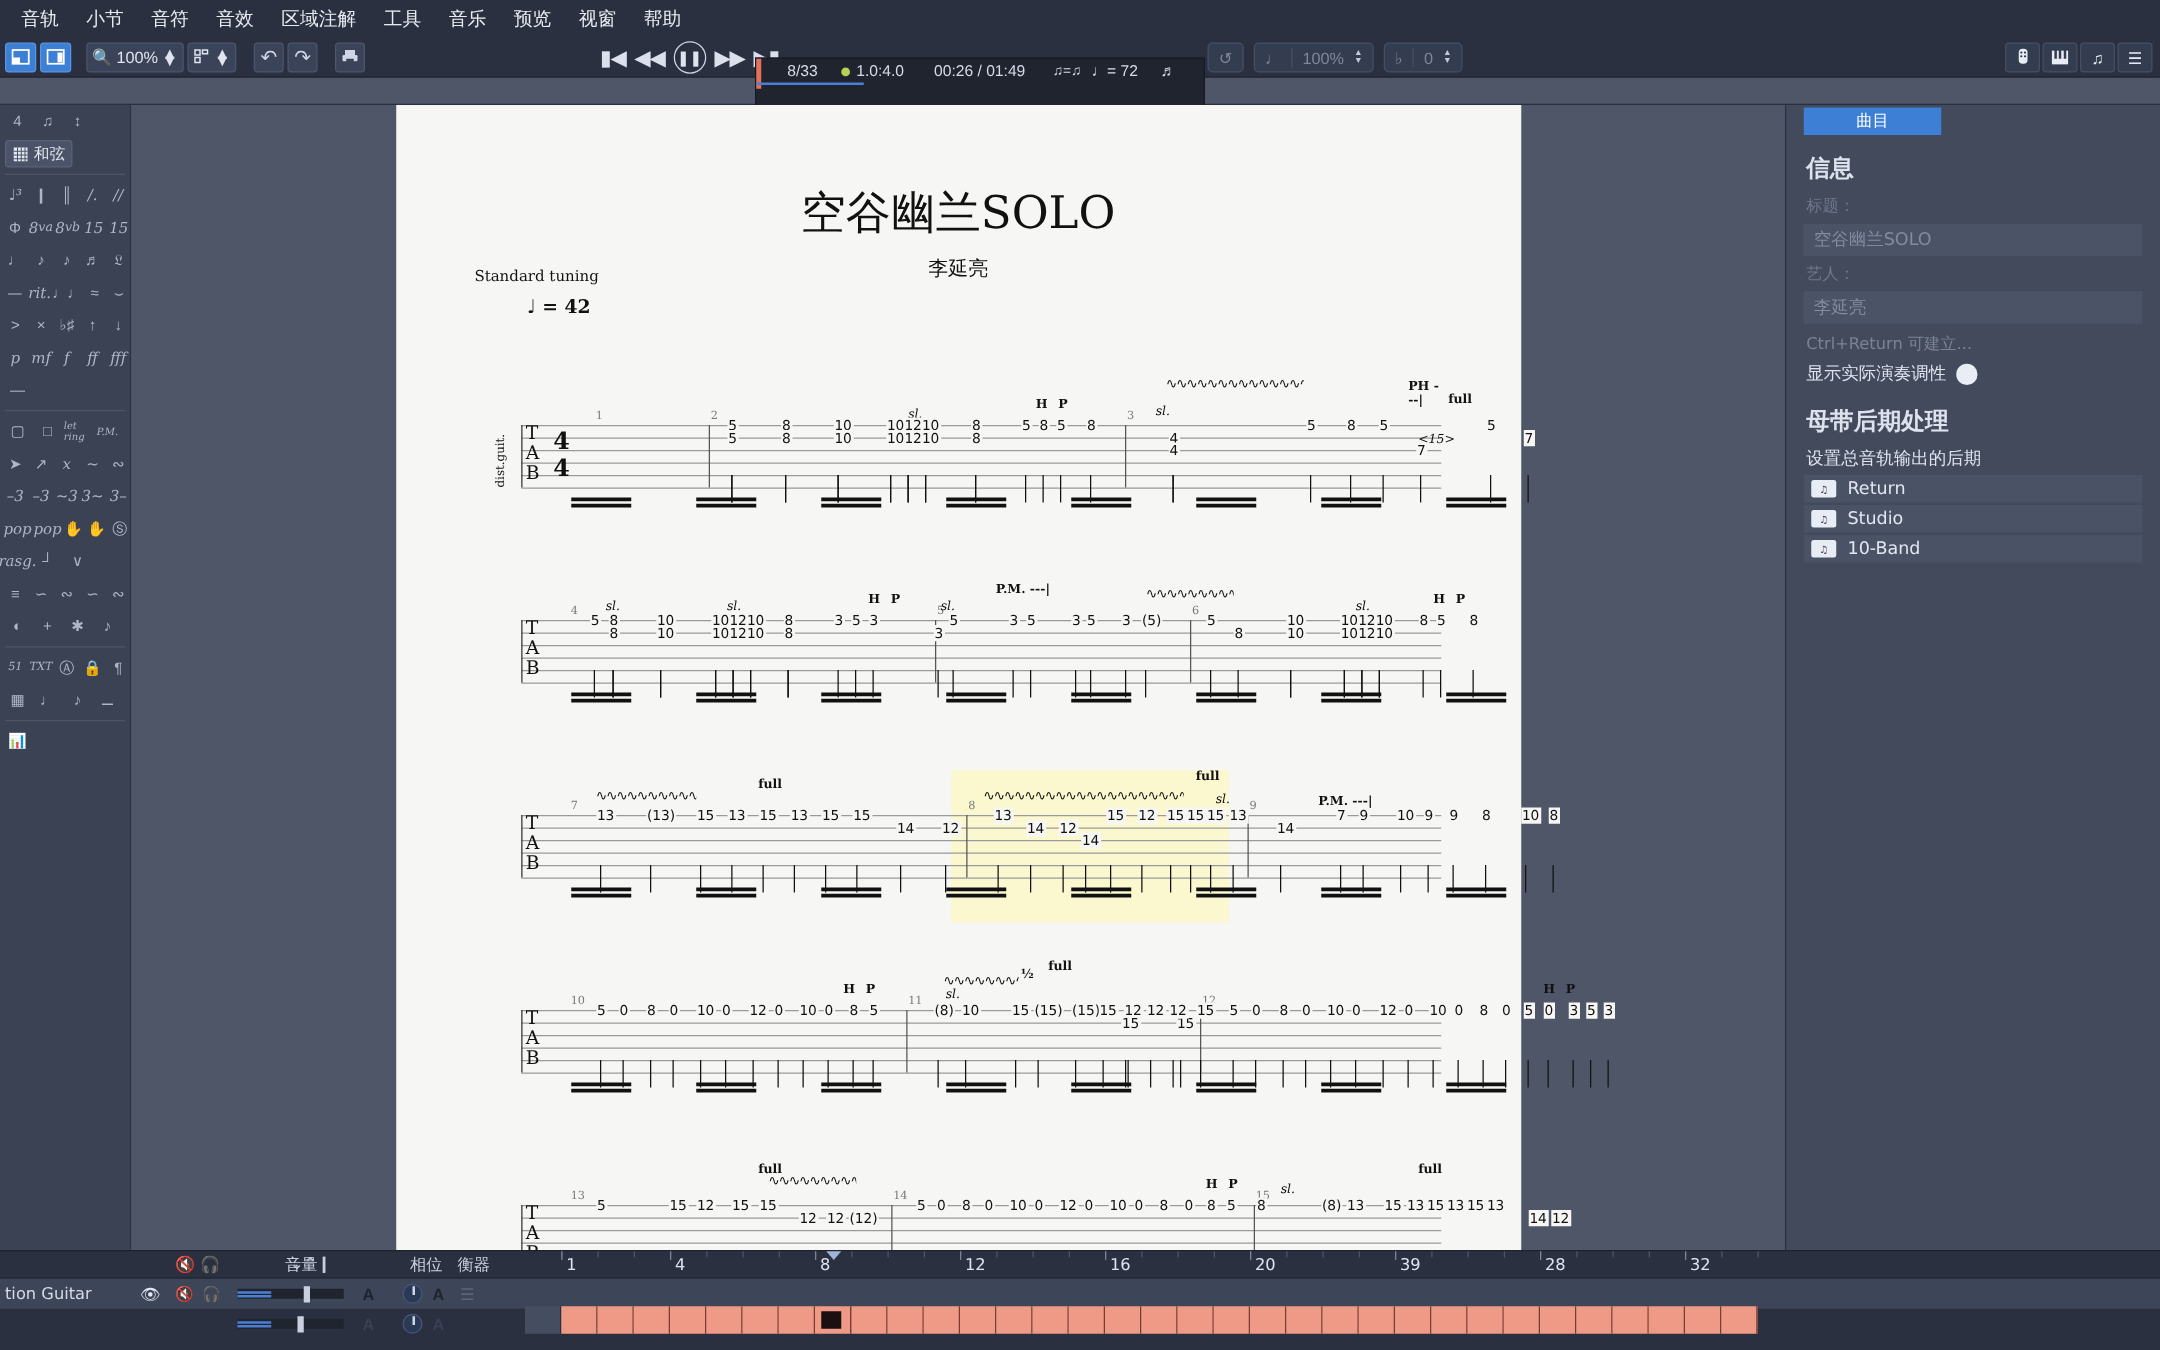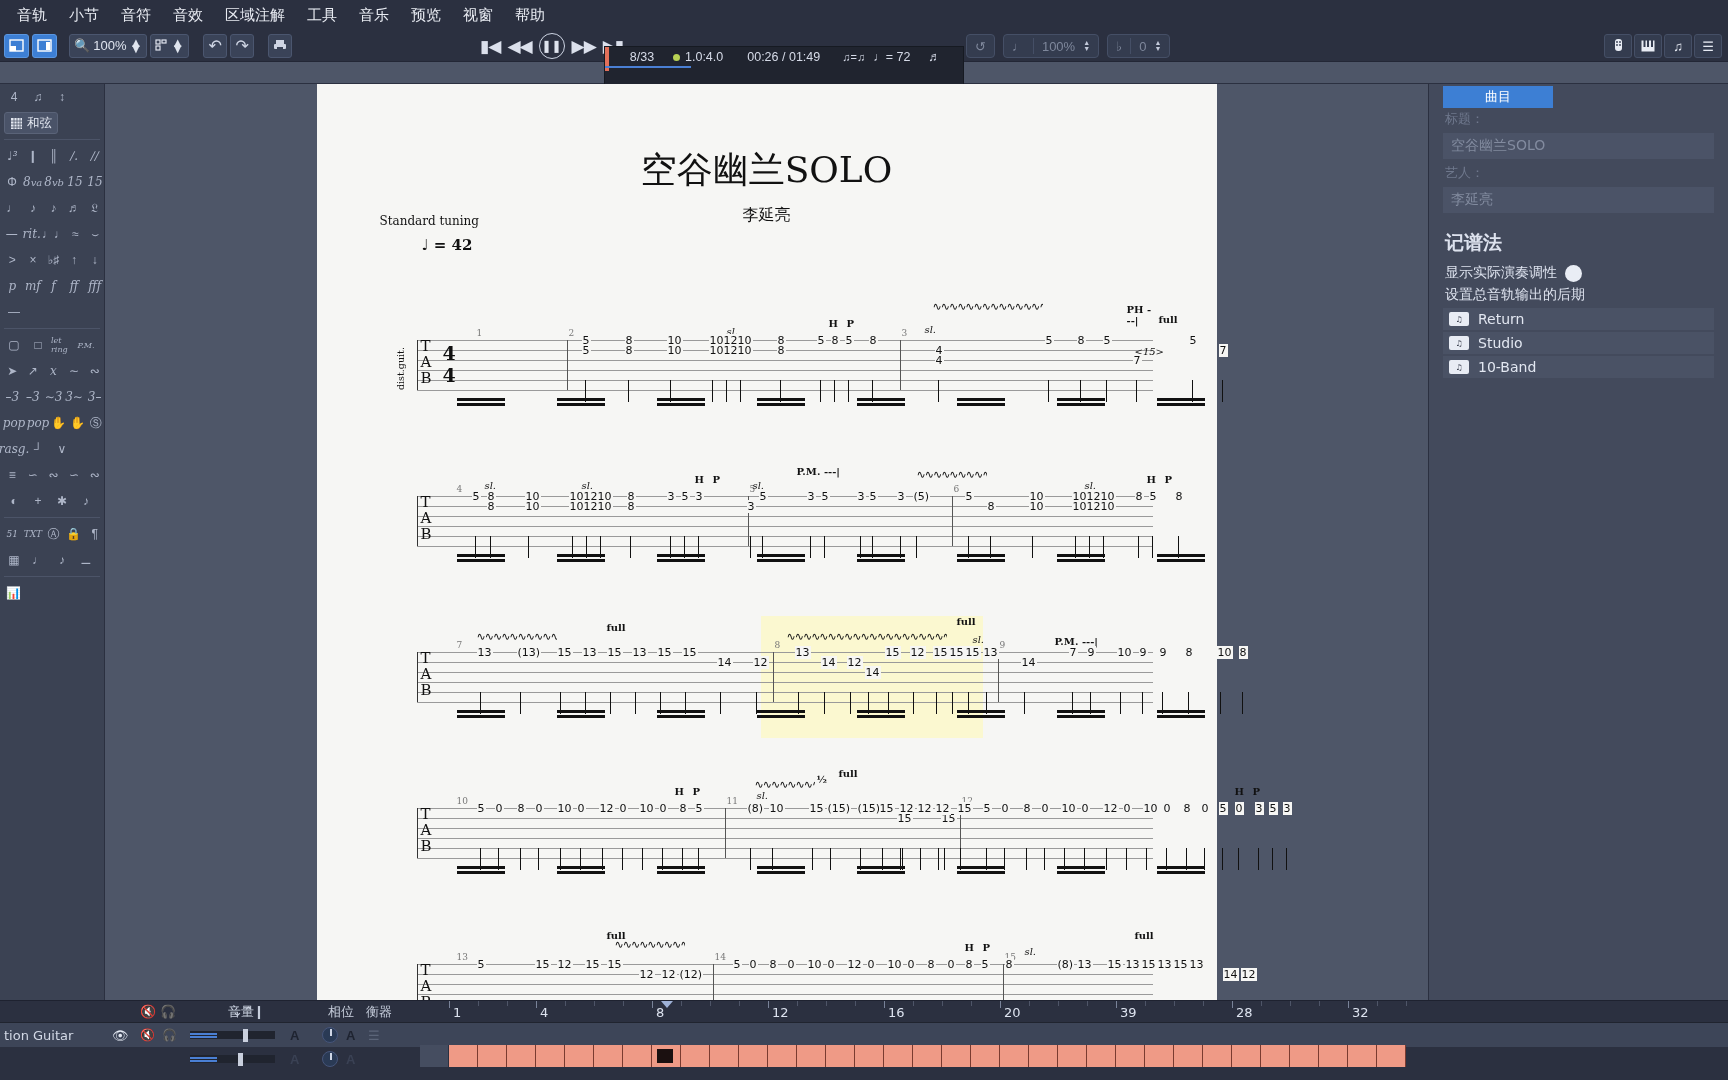--- a/index.html
+++ b/index.html
@@ -944,29 +944,31 @@
               <div class="tabnum" style="left: 824px; top: 64px;">14</div>
               <div class="tabnum" style="left: 842px; top: 64px;">12</div>
             </div>
           </div>
         </div>
     </div>
   </div>
 
   <div class="rpanel">
     <div class="rtab">曲目</div>
+    <div class="rsec">信息</div>
     <div class="rlbl">标题：</div>
     <div class="rfield">空谷幽兰SOLO</div>
     <div class="rlbl">艺人：</div>
     <div class="rfield">李延亮</div>
-    <div class="rsec">记谱法</div>
+    <div class="rhint">Ctrl+Return 可建立...</div>
     <div class="rrow">
       <span>显示实际演奏调性</span>
       <span class="toggle"></span>
     </div>
+    <div class="rsec">母带后期处理</div>
     <div class="rrow">设置总音轨输出的后期</div>
     <div class="mrow">
       <span class="mico">♫</span>
       <span>Return</span>
     </div>
     <div class="mrow">
       <span class="mico">♫</span>
       <span>Studio</span>
     </div>
     <div class="mrow">

